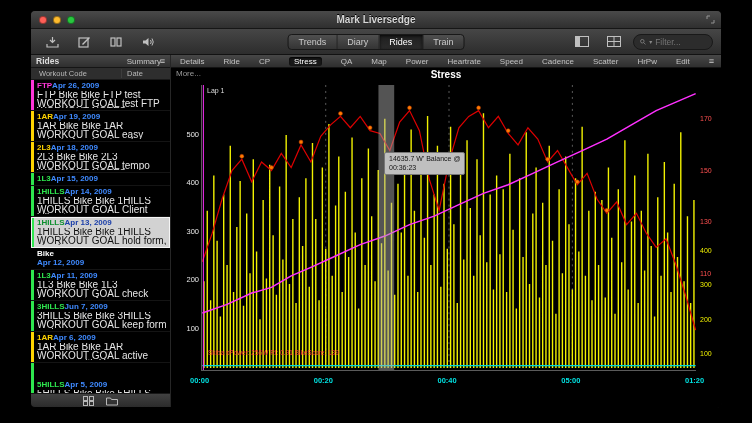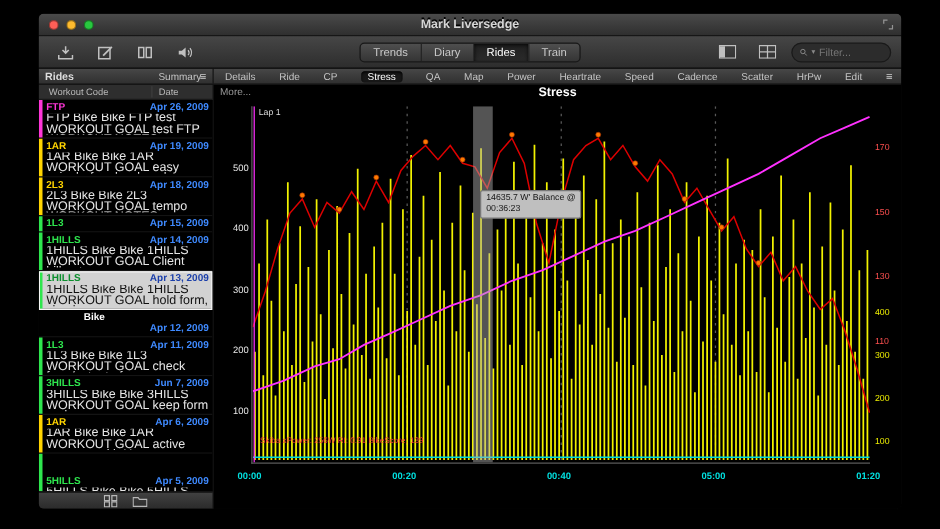--- a/index.html
+++ b/index.html
@@ -42,21 +42,21 @@
              font-size:8.5px;font-weight:bold;color:#ddd;}
   .hamb{color:#cfcfcf;font-size:9px;line-height:9px;}
   .sb-cols{height:12px;background:#2e2e2e;border-bottom:1px solid #191919;display:flex;align-items:center;
            font-size:7.5px;color:#b8b8b8;}
   .sb-cols .c1{flex:1;padding-left:8px;border-right:1px solid #3d3d3d;}
   .sb-cols .c2{width:48px;padding-left:5px;}
   .sb-list{flex:1;overflow:hidden;background:#000;}
   .row{display:flex;border-bottom:1px solid #141414;background:#000;}
   .bar{width:3px;flex:none;}
   .rowbody{flex:1;min-width:0;padding:1px 3px 2px 3px;}
-  .l1{display:flex;justify-content:space-between;align-items:baseline;line-height:9px;}
+  .l1{display:flex;align-items:baseline;line-height:9px;}
   .code{font-size:8px;font-weight:bold;white-space:nowrap;}
   .date{font-size:8px;font-weight:bold;color:#3f8aff;white-space:nowrap;}
   .desc{font-size:10px;line-height:8.5px;color:#e6e6e6;margin-top:1px;max-height:17px;overflow:hidden;}
   .row.sel{background:#d2d2d2;outline:1px solid #f5f5f5;outline-offset:-1px;}
   .row.sel .desc{color:#101010;}
   .row.sel .date{color:#1b3faa;}
   .sb-bottom{height:14px;background:linear-gradient(#414141,#2b2b2b);border-top:1px solid #181818;
              display:flex;align-items:center;justify-content:center;gap:12px;}
 
   
@@ -225,21 +225,21 @@
                   <span class="code" style="color: rgb(12, 143, 46);">1HILLS</span>
                   <span class="date">Apr 13, 2009</span>
                 </div>
                 <div class="desc">1HILLS Bike Bike 1HILLS WORKOUT GOAL hold form, check</div>
               </div>
             </div>
             <div class="row">
               <span class="bar"></span>
               <div class="rowbody">
                 <div class="l1">
-                  <span class="code" style="color: rgb(255, 255, 255); margin-left: 30px;">Bike</span>
+                  <span class="code" style="color: rgb(255, 255, 255);">Bike</span>
                 </div>
                 <div class="l1">
                   <span></span>
                   <span class="date">Apr 12, 2009</span>
                 </div>
               </div>
             </div>
             <div class="row">
               <span class="bar" style="background: rgb(46, 230, 78);"></span>
               <div class="rowbody">

